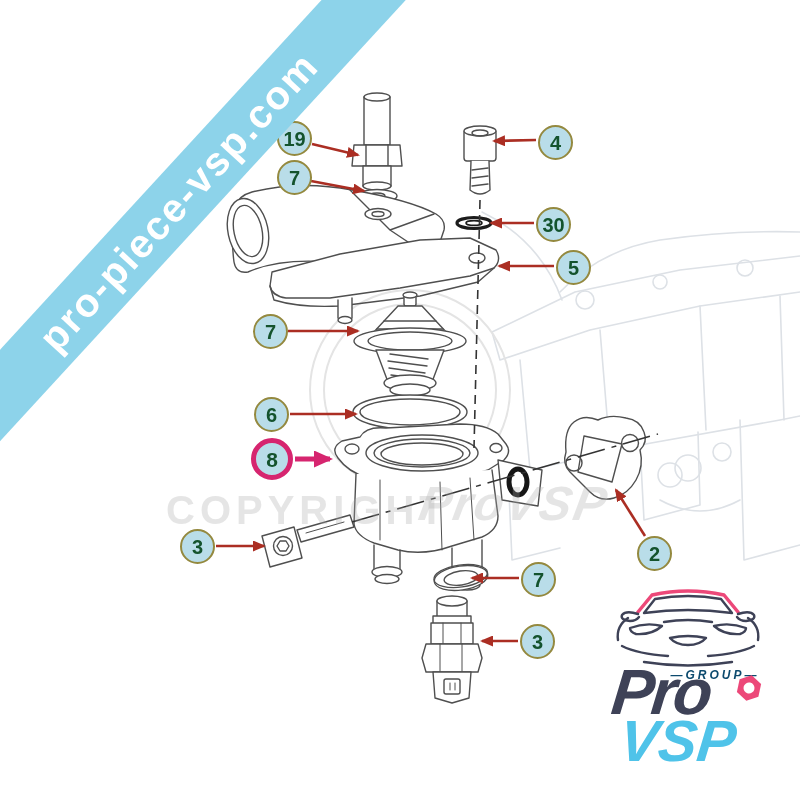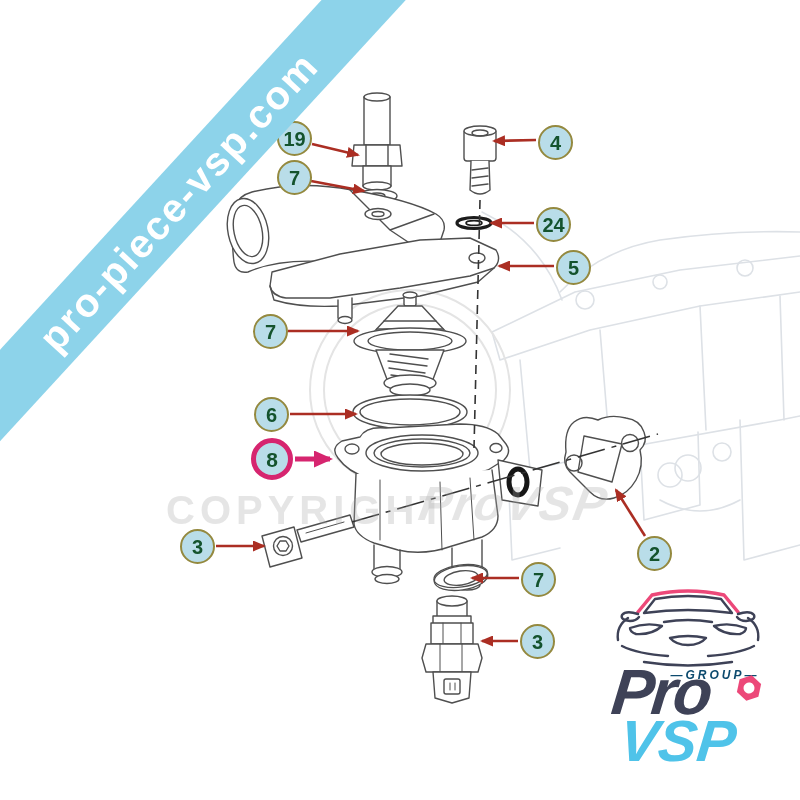--- a/index.html
+++ b/index.html
@@ -235,21 +235,21 @@
       <path d="M 518,641 L 482,641" marker-end="url(#ah)"></path>
     </g>
   </svg>
 
   <div class="wm-copy">COPYRIGHT</div>
   <div class="wm-brand">ProVSP</div>
 
   <div class="callout" style="left:277px;top:121px">19</div>
   <div class="callout" style="left:277px;top:160px">7</div>
   <div class="callout" style="left:538px;top:125px">4</div>
-  <div class="callout" style="left:536px;top:207px">24</div>
+  <div class="callout" style="left:536px;top:207px">30</div>
   <div class="callout" style="left:556px;top:250px">5</div>
   <div class="callout" style="left:253px;top:314px">7</div>
   <div class="callout" style="left:254px;top:397px">6</div>
   <div class="callout highlight" style="left:251px;top:438px">8</div>
   <div class="callout" style="left:180px;top:529px">3</div>
   <div class="callout" style="left:637px;top:536px">2</div>
   <div class="callout" style="left:521px;top:562px">7</div>
   <div class="callout" style="left:520px;top:624px">3</div>
 
   <div class="banner">

